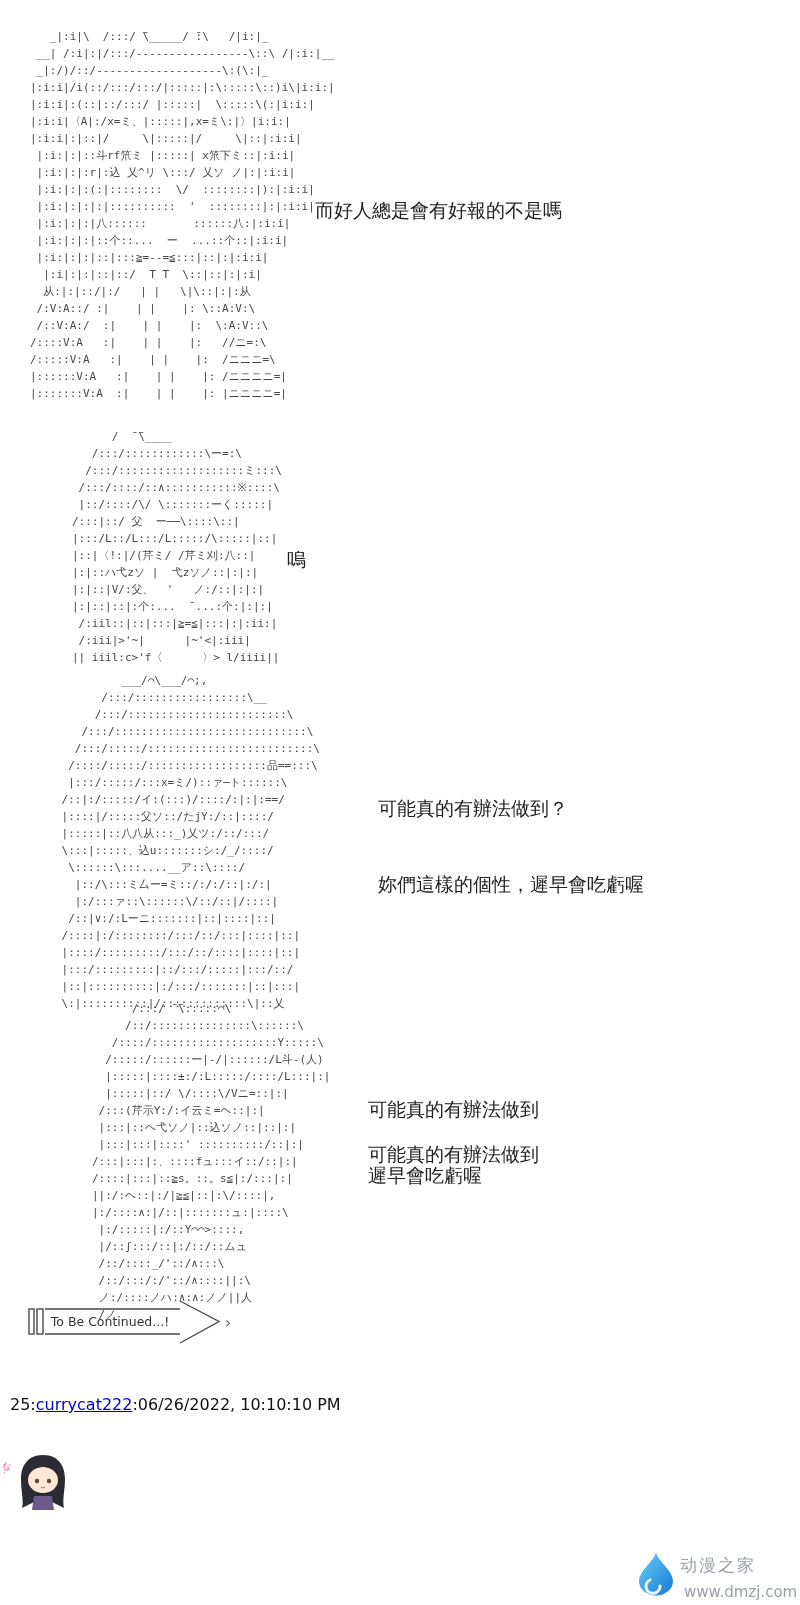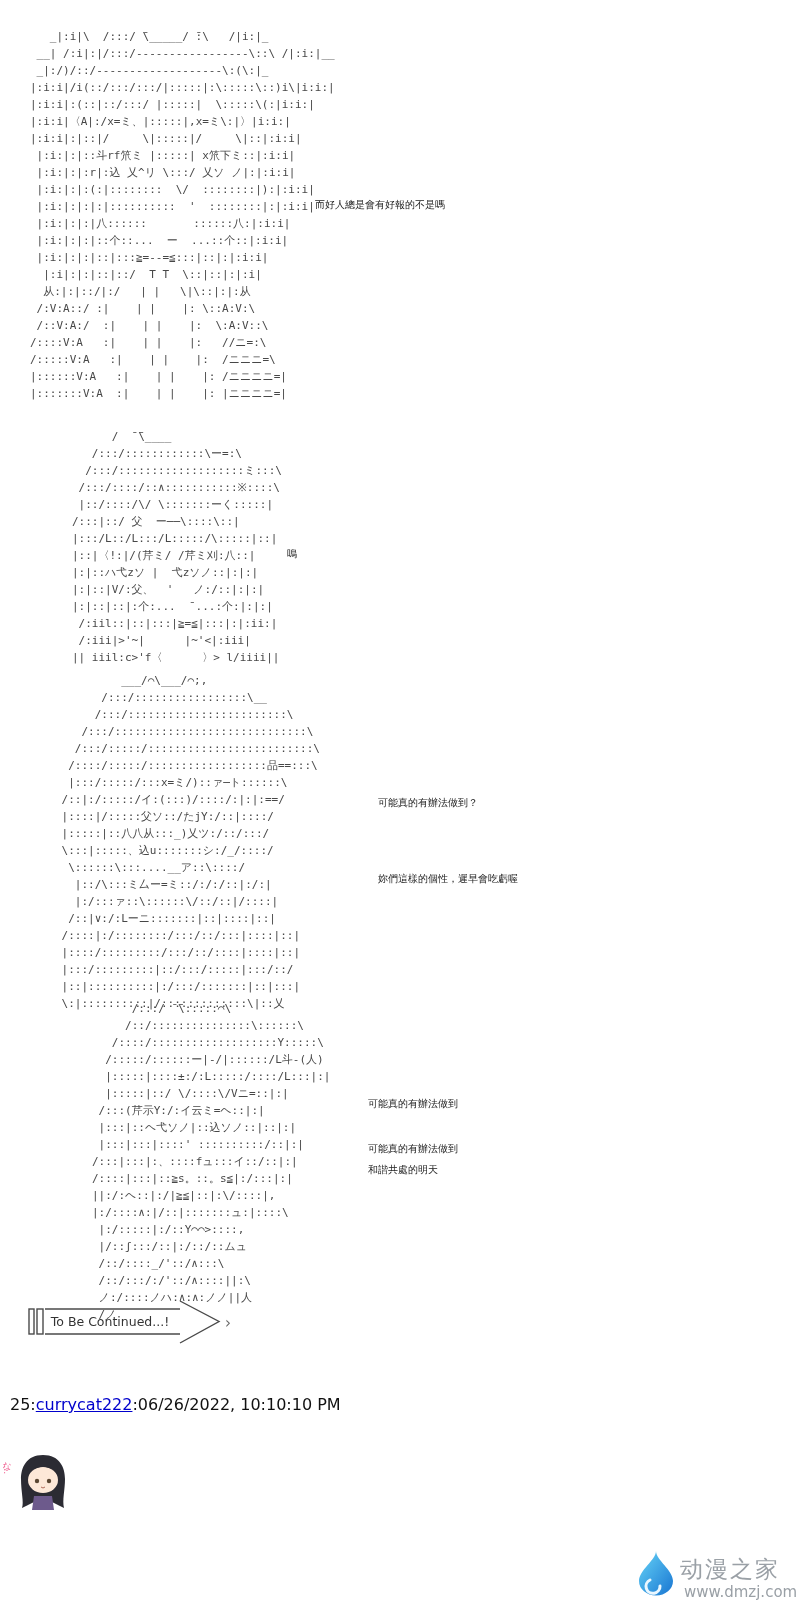--- a/index.html
+++ b/index.html
@@ -10,21 +10,21 @@
     position:absolute;
     font-family:"DejaVu Sans Mono", monospace;
     font-size:11px;
     line-height:17px;
     white-space:pre;
     color:#474747;
     letter-spacing:0;
   }
   .dialogue {
     position:absolute;
-    font-size:10px;
+    font-size:19px;
     color:#222222;
     font-family:"DejaVu Sans", sans-serif;
     white-space:nowrap;
   }
   .footer-line {
     position:absolute;
     left:10px; top:1395px;
     font-size:16px;
     color:#111111;
     font-family:"DejaVu Sans", sans-serif;
@@ -39,21 +39,21 @@
   .sticker-side {
     position:absolute; left:0px; top:1455px;
     writing-mode:vertical-rl;
     font-size:9px; color:#f06292;
     font-family:"DejaVu Sans", sans-serif;
   }
   .logo-wrap { position:absolute; left:638px; top:1550px; width:160px; height:50px; }
   .logo-drop { position:absolute; left:0px; top:0px; }
   .logo-name {
     position:absolute; left:42px; top:4px;
-    font-size:23px; letter-spacing:2px;
+    font-size:17px; letter-spacing:2px;
     color:#9aa0a6; font-family:Liberation Serif, serif;
   }
   .logo-url {
     position:absolute; left:46px; top:33px;
     font-size:15px; color:#9aa0a6;
     font-family:"DejaVu Sans", sans-serif;
   }
 </style>
 </head>
 <body>
@@ -139,21 +139,21 @@
 |:/::::∧:|/::|:::::::ュ:|::::\
  |:/:::::|:/::Y⌒⌒&gt;::::,
  |/::ʃ:::/::|:/::/::ムュ
  /::/::::_/'::/∧:::\
  /::/:::/:/'::/∧::::||:\
  ノ:/::::ノハ:∧:∧:ノノ||人
  /ノ</div>
 
 <div class="dialogue" style="left:368px; top:1097px;">可能真的有辦法做到</div>
 <div class="dialogue" style="left:368px; top:1130px;margin-top:12px;">可能真的有辦法做到</div>
-<div class="dialogue" style="left:368px; top:1163px;">和諧共處的明天</div>
+<div class="dialogue" style="left:368px; top:1163px;">遲早會吃虧喔</div>
 
 <div class="banner-wrap">
   <svg width="210" height="48" viewBox="0 0 210 48">
     <g fill="none" stroke="#4a4a4a" stroke-width="1.4">
       <rect x="1" y="11" width="5" height="25"></rect>
       <rect x="9" y="11" width="6" height="25"></rect>
       <path d="M17 11 H152"></path>
       <path d="M17 36 H152"></path>
       <path d="M152 3 L191 23.5 L152 45"></path>
     </g>

